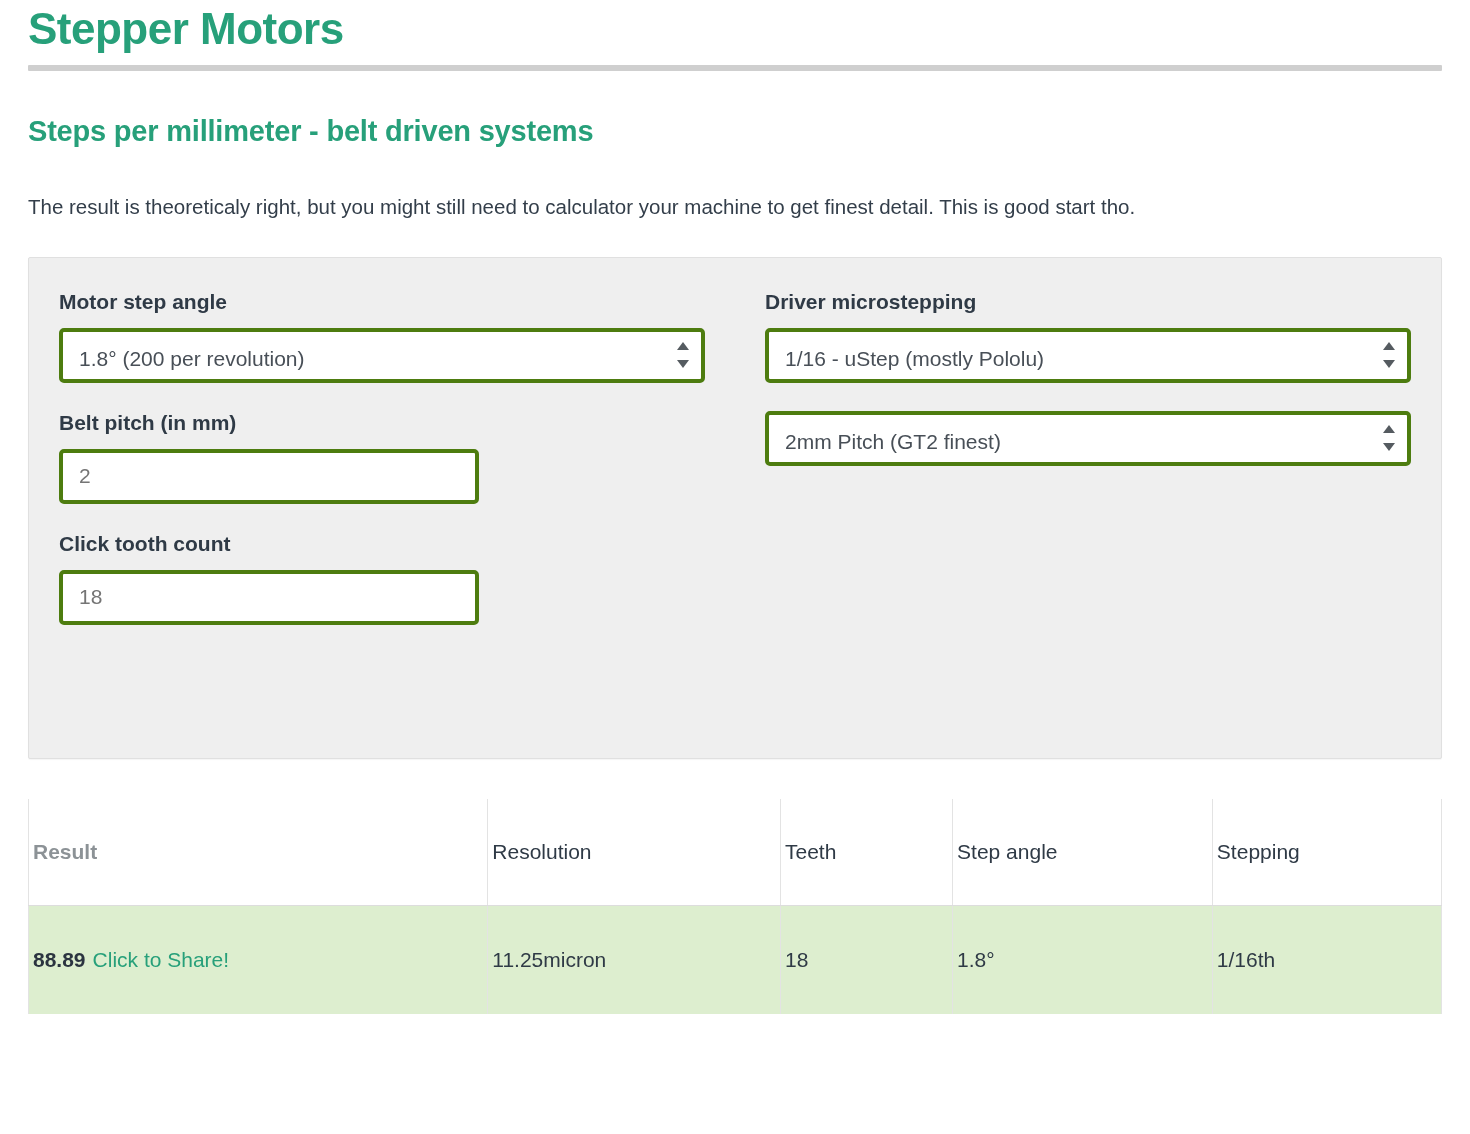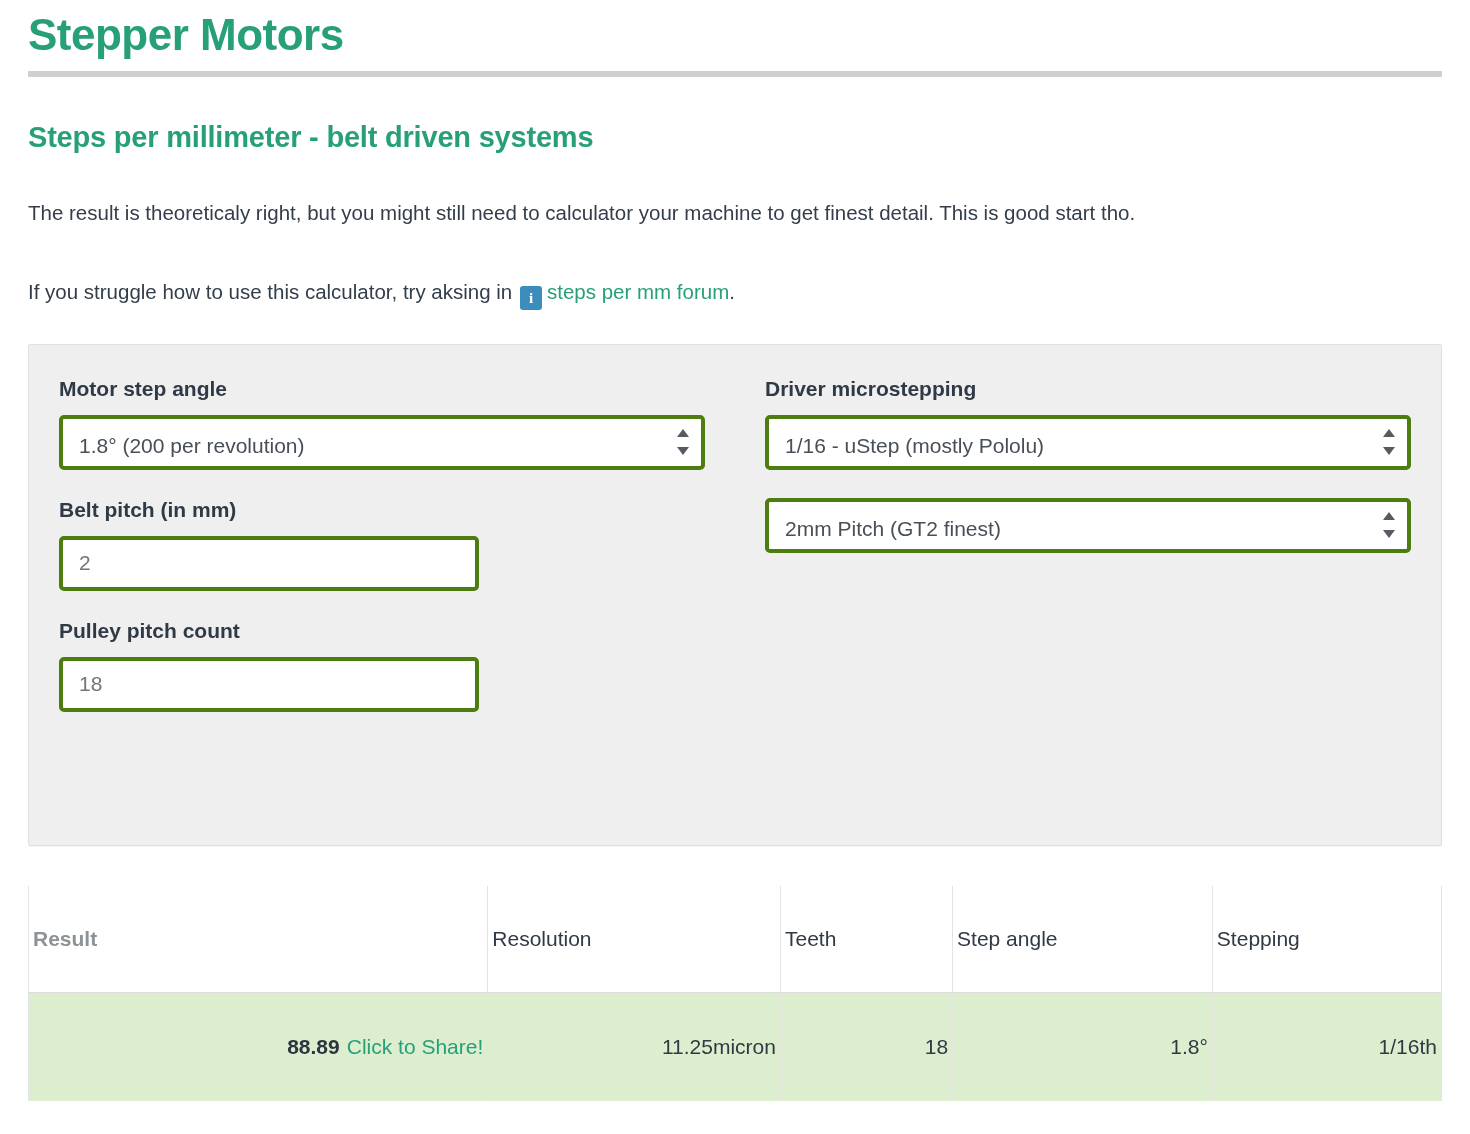--- a/index.html
+++ b/index.html
@@ -23,21 +23,21 @@
     padding: 0 28px;
   }
 
   
   .page-title {
     font-size: 44px;
     font-weight: bold;
     color: #27a07a;
     letter-spacing: -0.5px;
     margin: 0;
-    padding-top: 10px;
+    padding-top: 4px;
     line-height: 1.15;
   }
   .title-rule {
     height: 6px;
     background: #cfcfcf;
     border: 0;
     margin: 10px 0 0 0;
     width: 1414px;
     border-radius: 1px;
   }
@@ -176,21 +176,20 @@
     background: #ffffff;
     height: 70px;
   }
   .result-table thead th.result-head {
     color: #8c9296;
     font-weight: bold;
   }
   .result-table tbody td {
     background: #ddeecf;
     height: 72px;
-    text-align: right;
   }
   .col-result     { width: 410px; }
   .col-resolution { width: 258px; }
   .col-teeth      { width: 148px; }
   .col-stepangle  { width: 228px; }
   .col-stepping   { width: 200px; }
 
   .result-value {
     font-weight: bold;
     color: #2b3440;
@@ -206,24 +205,20 @@
 
 <div class="page">
 
   <h1 class="page-title">Stepper Motors</h1>
   <hr class="title-rule">
 
   <h2 class="section-title">Steps per millimeter - belt driven systems</h2>
 
   <p class="intro">The result is theoreticaly right, but you might still need to calculator your machine to get finest detail. This is good start tho.</p>
 
-  <p class="intro intro-2">
-    <span>If you struggle how to use this calculator, try aksing in</span>
-    <span class="info-icon">i</span><a class="forum-link" href="#">steps per mm forum</a><span>.</span>
-  </p>
 
   <div class="panel">
     <div class="grid">
 
       <div class="col col-left">
 
         <div class="field">
           <label class="field-label">Motor step angle</label>
           <div class="select-wrap">
             <div class="select-box">1.8° (200 per revolution)</div>
@@ -233,21 +228,21 @@
               </span>
           </div>
         </div>
 
         <div class="field">
           <label class="field-label">Belt pitch (in mm)</label>
           <input class="text-box" type="text" placeholder="2" style="">
         </div>
 
         <div class="field">
-          <label class="field-label">Pulley pitch count</label>
+          <label class="field-label">Click tooth count</label>
           <input class="text-box" type="text" placeholder="18" style="">
         </div>
 
       </div>
 
       <div class="col col-right">
 
         <div class="field">
           <label class="field-label">Driver microstepping</label>
           <div class="select-wrap">

